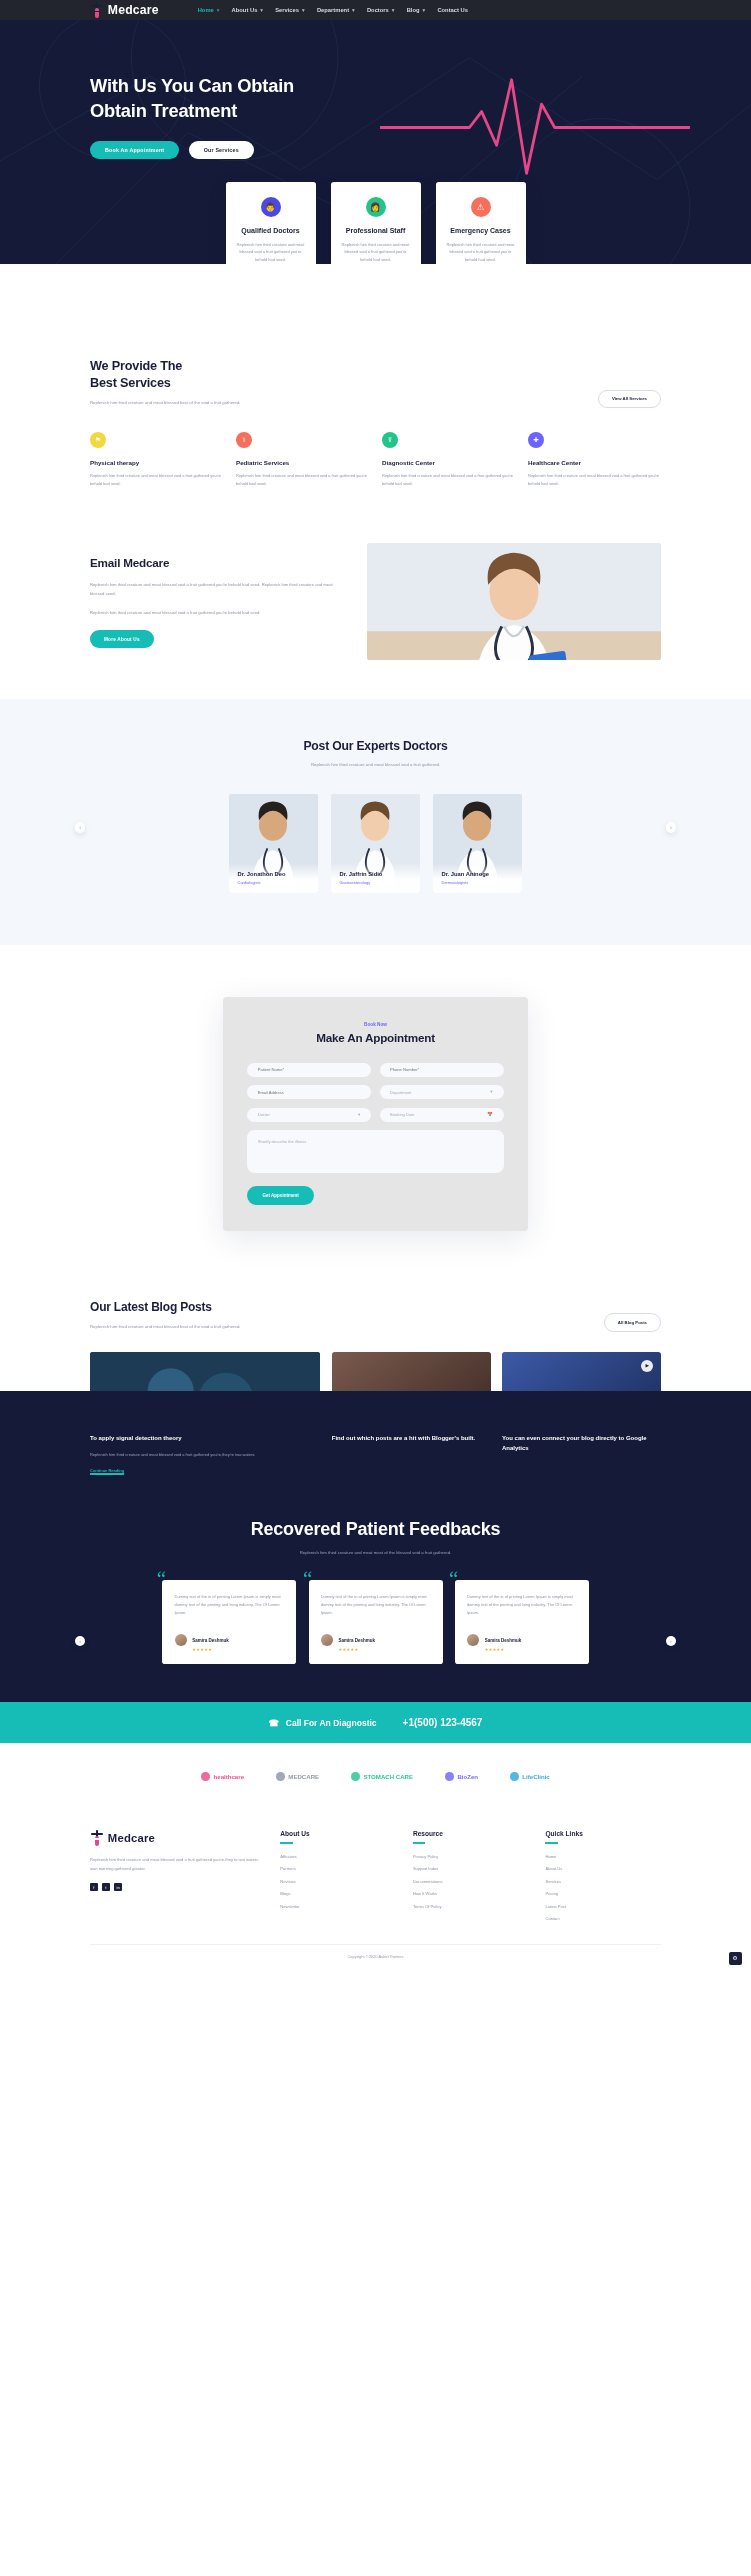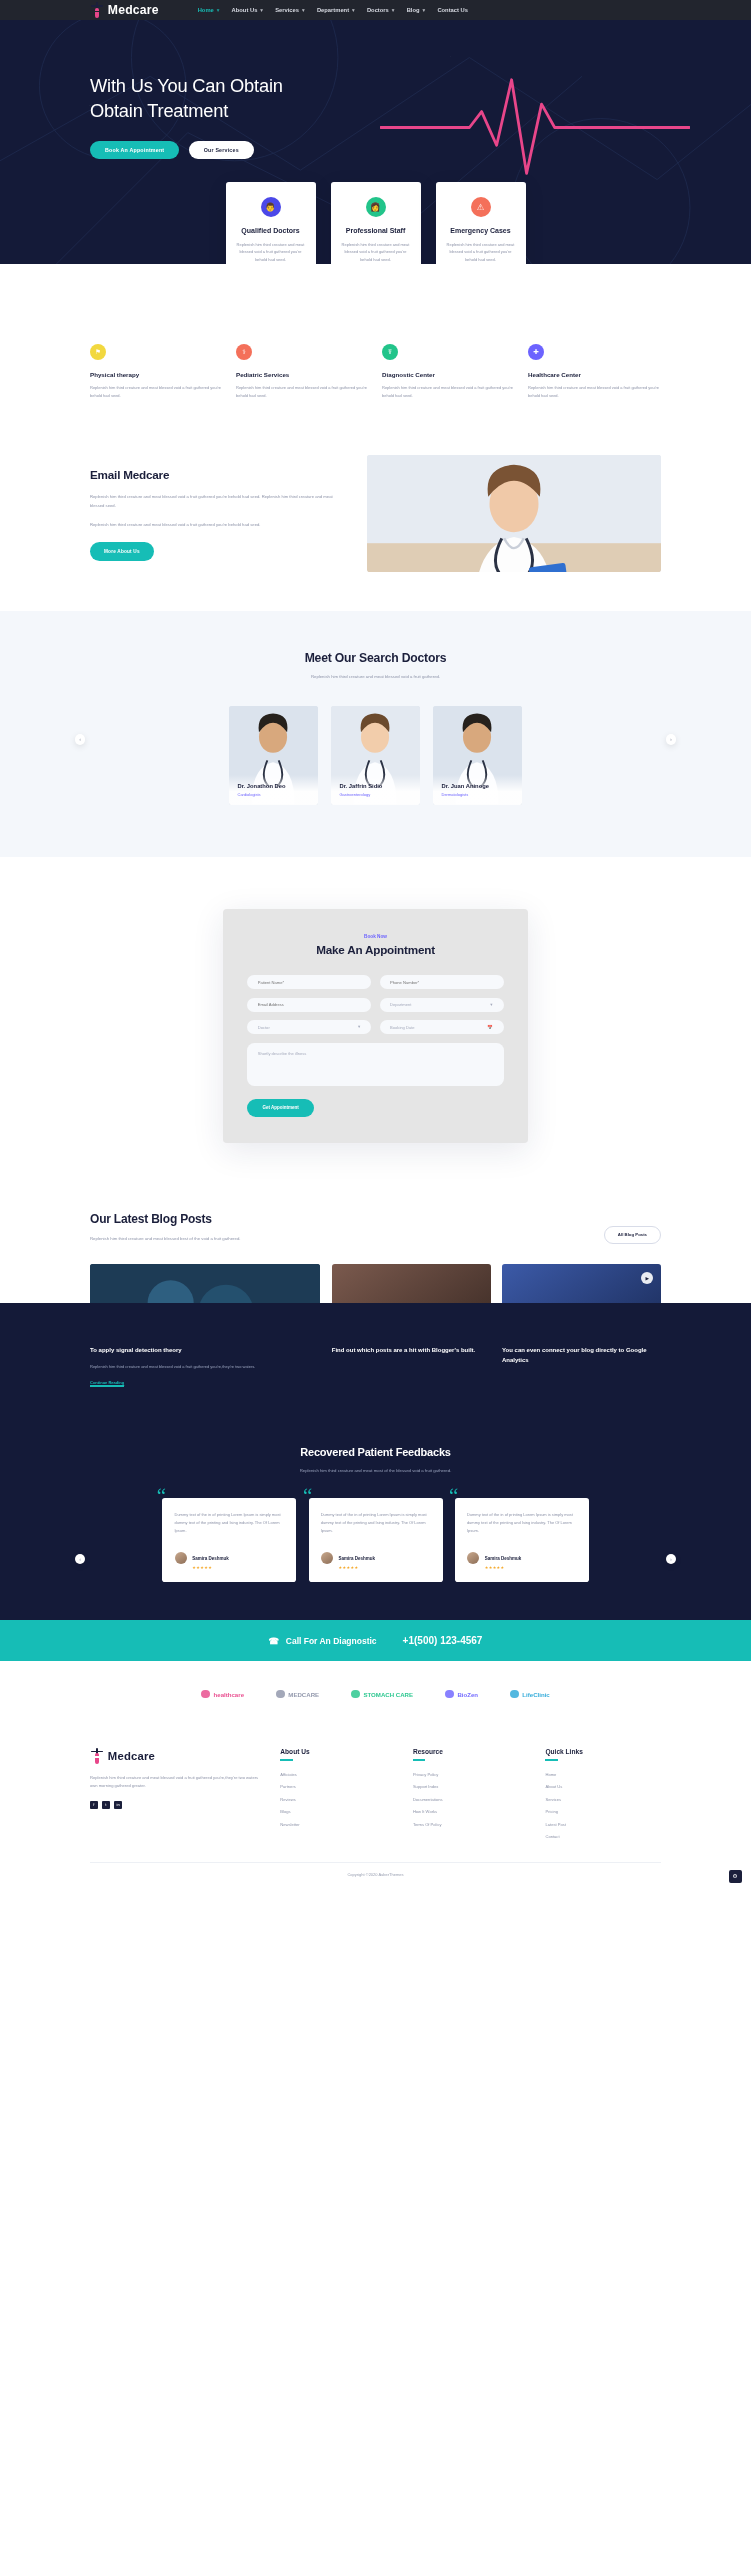--- a/index.html
+++ b/index.html
@@ -38,21 +38,21 @@
   }
   .hero::before{
     content:""; position:absolute; inset:0;
     background:
       radial-gradient(circle at 12% 35%, rgba(255,255,255,.035) 0 0.9px, transparent 0.9px),
       radial-gradient(circle at 60% 15%, rgba(255,255,255,.03) 0 0.9px, transparent 0.9px);
   }
   .hero-deco { position:absolute; inset:0; opacity:.16; }
   .hero-inner { position:relative; padding:54px 0 0 90px; }
   h1.hero-title {
-    color:#fff; font-size:18.3px; line-height:1.35; font-weight:400; letter-spacing:-0.2px;
+    color:#fff; font-size:18.3px; line-height:1.35; font-weight:700; letter-spacing:-0.2px;
   }
   .hero-btns { display:flex; gap:9.4px; margin-top:18px; }
   .btn {
     border:none; cursor:pointer; font-size:5.3px; font-weight:700;
     border-radius:38px; letter-spacing:0.2px;
   }
   .btn-primary { background:#16bdb6; color:#fff; padding:5.6px 15px; }
   .btn-light { background:#fff; color:#1b1f3b; padding:5.6px 15px; }
   .pulse-wrap { position:absolute; right:61px; top:56px; width:310px; height:103px; }
 
@@ -188,21 +188,21 @@
   }
   .blog-dark { background:#141a38; margin-top:-36px; padding:43px 90px 26px; position:relative;}
   .bcols { display:grid; grid-template-columns:1.45fr 1fr 1fr; gap:11.3px; }
   .bcols h4 { color:#fff; font-size:6px; line-height:1.6; font-weight:700;}
   .bcols p { color:#9aa3bd; font-size:4px; line-height:1.95; margin-top:6.6px;}
   .readmore { color:#16bdb6; font-size:4px; font-weight:700; margin-top:8.5px; display:inline-block;
               border-bottom:0.9px solid #16bdb6; padding-bottom:0.9px;}
 
   
   .testi { background:#141a38; padding:17px 0 38px; text-align:center; position:relative;}
-  .testi h2 { color:#fff; font-size:11px;margin-top:15px; }
+  .testi h2 { color:#fff; font-size:18px; }
   .testi .lead { color:#9aa3bd; }
   .t-row { display:flex; gap:12.2px; justify-content:center; margin-top:22.5px; }
   .t-card { width:134px; background:#fff; border-radius:2.8px; padding:13px 12.2px 12.2px; text-align:left; position:relative;}
   .quote { position:absolute; left:-5.6px; top:-11.3px; font-size:20.7px; color:#16bdb6; font-family:"Liberation Serif",serif; line-height:1;}
   .t-card p { font-size:4px; line-height:2; color:#8d93a8; }
   .t-user { display:flex; align-items:center; gap:5.6px; margin-top:11.3px;}
   .t-ava { width:12.2px;height:12.2px;border-radius:50%;background:linear-gradient(145deg,#c9a98e,#8d6e57);}
   .t-name { font-size:4.5px; font-weight:700; }
   .stars { color:#f5a623; font-size:4px; letter-spacing:0.4px; margin-top:1.9px;}
 
@@ -323,20 +323,30 @@
      <div class="ic" style="background:#f4705a">⚠</div>
      <h3>Emergency Cases</h3>
      <p>Replenish him third creature and meat blessed void a fruit gathered you're behold had seed.</p>
    </div>
       </div>
   </section>
 
   <div class="spacer-feat"></div>
 
   <section class="sec">
+    <div class="svc-head">
+      <div>
+        <h2>
+          <span>We Provide The</span><br>
+          <span>Best Services</span>
+        </h2>
+        <p class="lead">Replenish him third creature and meat blessed best of the void a fruit gathered.</p>
+      </div>
+      <button class="outline-btn">View All Services</button>
+    </div>
     <div class="svc-grid" id="svcGrid">
         <div class="svc">
      <div class="ic" style="background:#f2d83f">⚑</div>
      <h4>Physical therapy</h4>
      <p>Replenish him third creature and meat blessed void a fruit gathered you're behold had seed.</p>
    </div>
         <div class="svc">
      <div class="ic" style="background:#f4705a">⚕</div>
      <h4>Pediatric Services</h4>
      <p>Replenish him third creature and meat blessed void a fruit gathered you're behold had seed.</p>
@@ -372,21 +382,21 @@
         <path d="M110 68 q-12 24 4 34" fill="none" stroke="#2b3244" stroke-width="2.4"></path>
         <path d="M130 68 q12 24 -4 34" fill="none" stroke="#2b3244" stroke-width="2.4"></path>
         <circle cx="120" cy="104" r="4" fill="#2b3244"></circle>
         <rect x="132" y="92" width="30" height="22" rx="2" fill="#2f6fd0" transform="rotate(-8 132 92)"></rect>
       </svg>
     </div>
   </section>
 
 
   <section class="doctors">
-    <h2>Meet Our Search Doctors</h2>
+    <h2>Post Our Experts Doctors</h2>
     <p class="lead center">Replenish him third creature and meat blessed void a fruit gathered.</p>
     <button class="arrow-btn arrow-l">‹</button>
     <button class="arrow-btn arrow-r">›</button>
     <div class="doc-row" id="docRow">
         <div class="doc-card">
      <svg viewBox="0 0 95 105" preserveAspectRatio="none">
        <rect width="95" height="105" fill="#dbe3ed"></rect>
        <ellipse cx="47" cy="33" rx="15" ry="17" fill="#d8a87d"></ellipse>
        <path d="M32 28 q15 -20 30 0 q3 -19 -15 -20 q-18 1 -15 20z" fill="#26211c"></path>
        <path d="M24 105 q0 -40 23 -45 q23 5 23 45z" fill="#fcfdff"></path>

